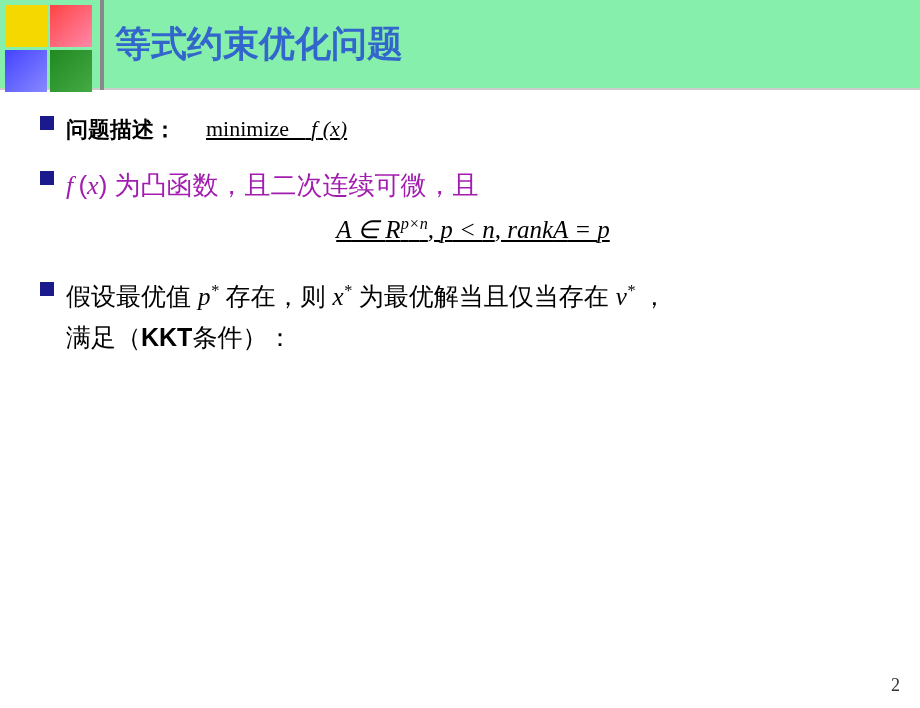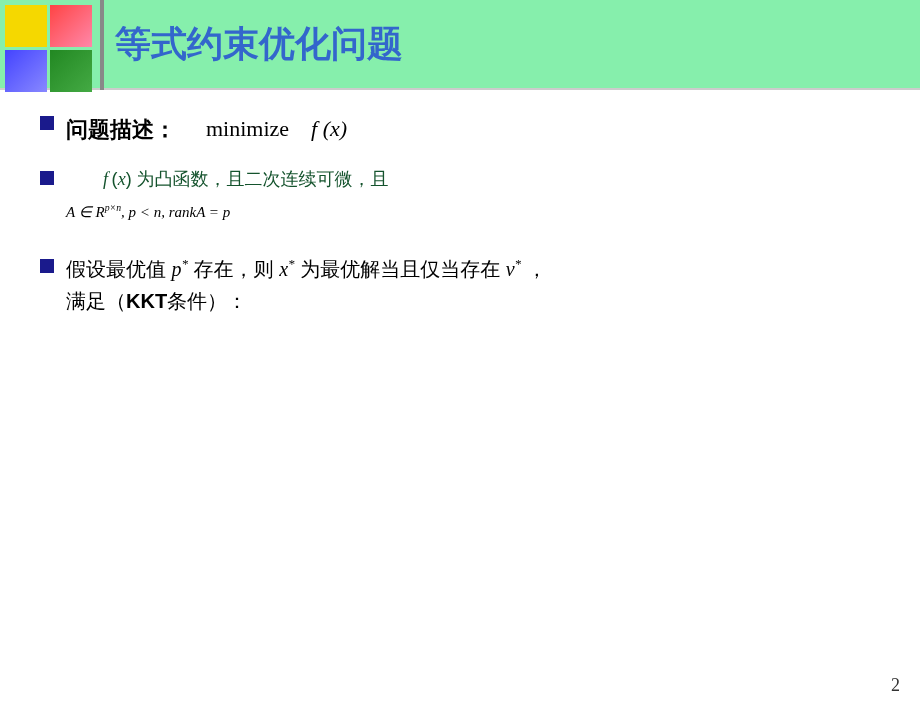--- a/index.html
+++ b/index.html
@@ -143,54 +143,55 @@
       display: flex;
       flex-direction: column;
     }
 
     .math-line {
       font-size: 22px;
       font-style: italic;
       color: #000;
       line-height: 1.7;
       font-family: 'Times New Roman', serif;
+      text-decoration: underline;
     }
 
     .math-line .keyword {
       font-style: normal;
       font-family: 'Times New Roman', serif;
       font-weight: normal;
       color: #000;
     }
 
     .math-line .math-var {
       font-style: italic;
     }
 
     
     .centered-math {
-      text-align: left;
-      font-size: 15px;
+      text-align: center;
+      font-size: 25px;
       font-style: italic;
       margin: 8px 0 14px 0;
       font-family: 'Times New Roman', serif;
+      text-decoration: underline;
     }
 
     
     .fx-text {
-      font-size: 18px;
-      font-family: 'SimHei', 'Microsoft YaHei', sans-serif;
-      color: #14532d;
+      font-size: 26px;
+      font-family: 'SimHei', 'Microsoft YaHei', sans-serif;
+      color: #a21caf;
       line-height: 1.6;
-      margin-left: 37px;
     }
 
     
     .last-bullet-text {
-      font-size: 20px;
+      font-size: 25px;
       font-family: 'SimHei', 'Microsoft YaHei', sans-serif;
       color: #000;
       line-height: 1.6;
     }
 
     
     .page-num {
       position: absolute;
       bottom: 12px;
       right: 20px;

